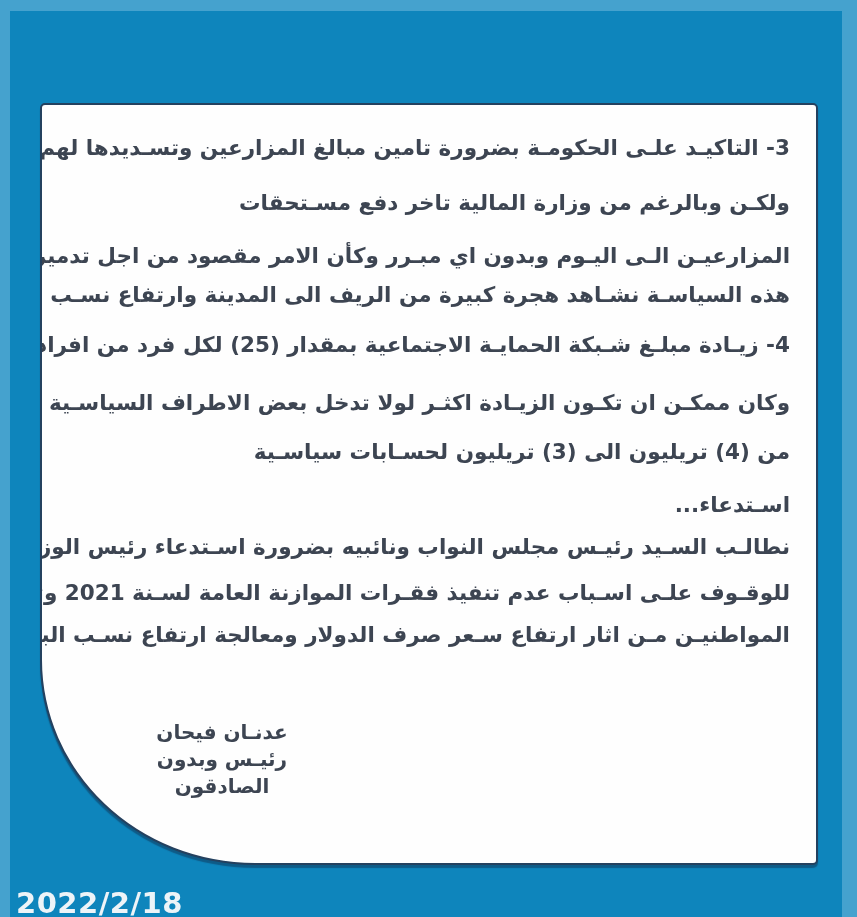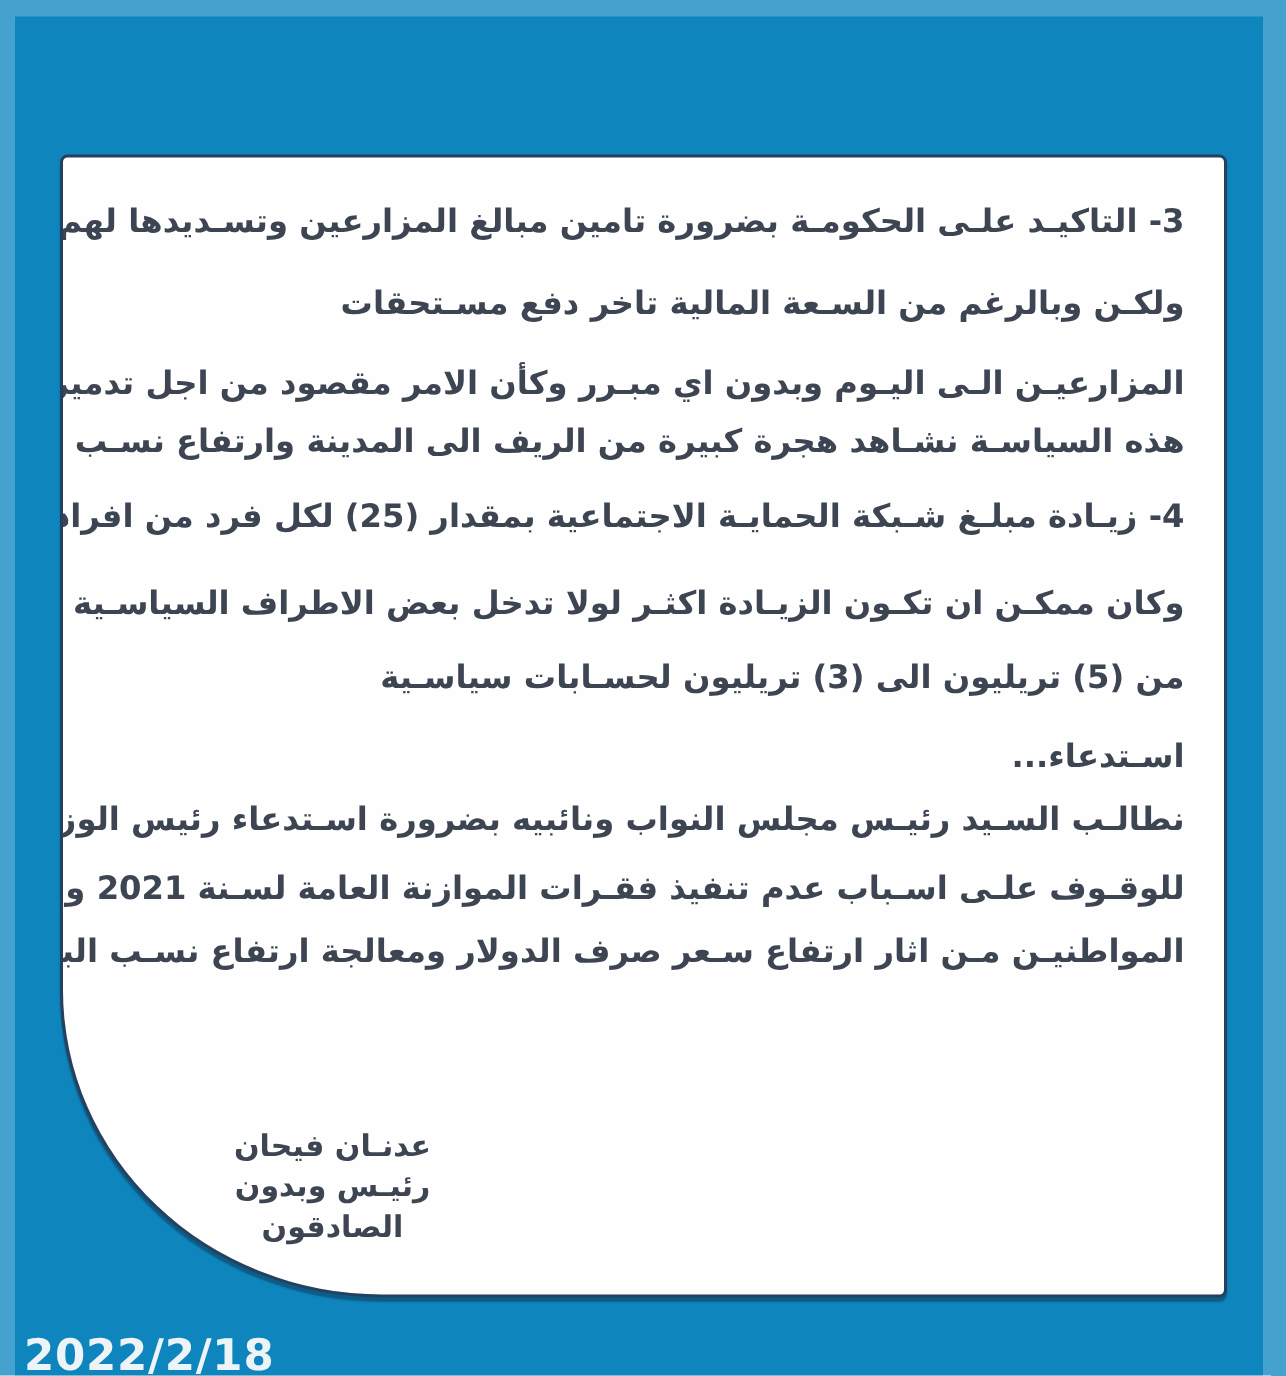--- a/index.html
+++ b/index.html
@@ -36,21 +36,21 @@
     line-height:34px;
     text-align:right;
     white-space:nowrap;
     overflow:visible;
   }
   
   .h55{height:55px}.h53{height:53px}.h39{height:39px}.h50{height:50px}
   .h58{height:58px}.h49{height:49px}.h42{height:42px}.h46{height:46px}
   .signature{
     position:absolute;
-    left:65px;top:645px;
+    left:65px;top:614px;
     width:230px;
     text-align:center;
     font-size:20px;
     line-height:27px;
     font-weight:bold;
     color:#3d4552;
   }
   .date-stamp{
     position:absolute;
     left:16px;top:886px;
@@ -61,26 +61,26 @@
     color:#edf4f8;
   }
 </style>
 </head>
 <body>
 
 <div class="bg-inner"></div>
 
 <div class="card">
   <div class="line h55">3- التاكيـد علـى الحكومـة بضرورة تامين مبالغ المزارعين وتسـديدها لهم بعد اسـتلام المحاصيل المسـوقة</div>
-  <div class="line h53">ولكـن وبالرغم من السـعة المالية تاخر دفع مسـتحقات</div>
+  <div class="line h53">ولكـن وبالرغم من وزارة المالية تاخر دفع مسـتحقات</div>
   <div class="line h39">المزارعيـن الـى اليـوم وبدون اي مبـرر وكأن الامر  مقصود من اجل تدمير الزراعة ي العراق وبسـبب</div>
   <div class="line h50">هذه السياسـة نشـاهد هجرة كبيرة من الريف الى المدينة وارتفاع نسـب البطالة .</div>
   <div class="line h58">4- زيـادة مبلـغ شـبكة الحمايـة الاجتماعية بمقدار (25) لكل فرد من افراد العائلة المشـمول بشـبكة الحماية</div>
   <div class="line h49">وكان ممكـن ان تكـون الزيـادة  اكثـر لولا تدخل بعض الاطراف السياسـية فـي تخفيض موازنة وزارة العمل</div>
-  <div class="line h53">من (5) تريليون الى (3) تريليون لحسـابات سياسـية</div>
+  <div class="line h53">من (4) تريليون الى (3) تريليون لحسـابات سياسـية</div>
   <div class="line h42">اسـتدعاء...</div>
   <div class="line h46">نطالـب السـيد رئيـس مجلس النواب ونائبيه بضرورة اسـتدعاء رئيس الوزراء</div>
   <div class="line h42">للوقـوف علـى اسـباب عدم تنفيذ فقـرات الموازنة العامة لسـنة 2021 وتخفيف معاناة</div>
   <div class="line h42">المواطنيـن مـن اثار ارتفاع سـعر صرف الدولار ومعالجة ارتفاع نسـب البطالة.</div>
 
   <div class="signature">
     <div>عدنـان فيحان</div>
     <div>رئيـس وبدون الصادقون</div>
   </div>
 </div>

